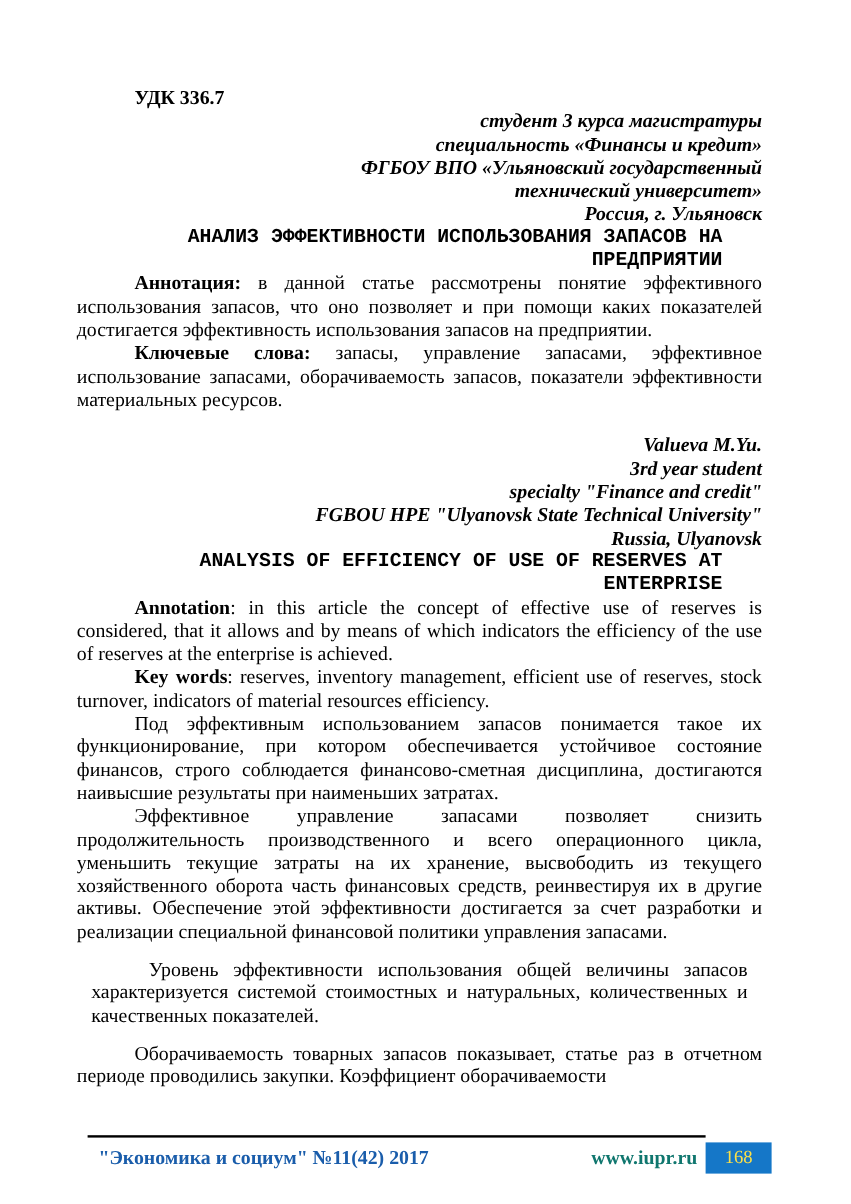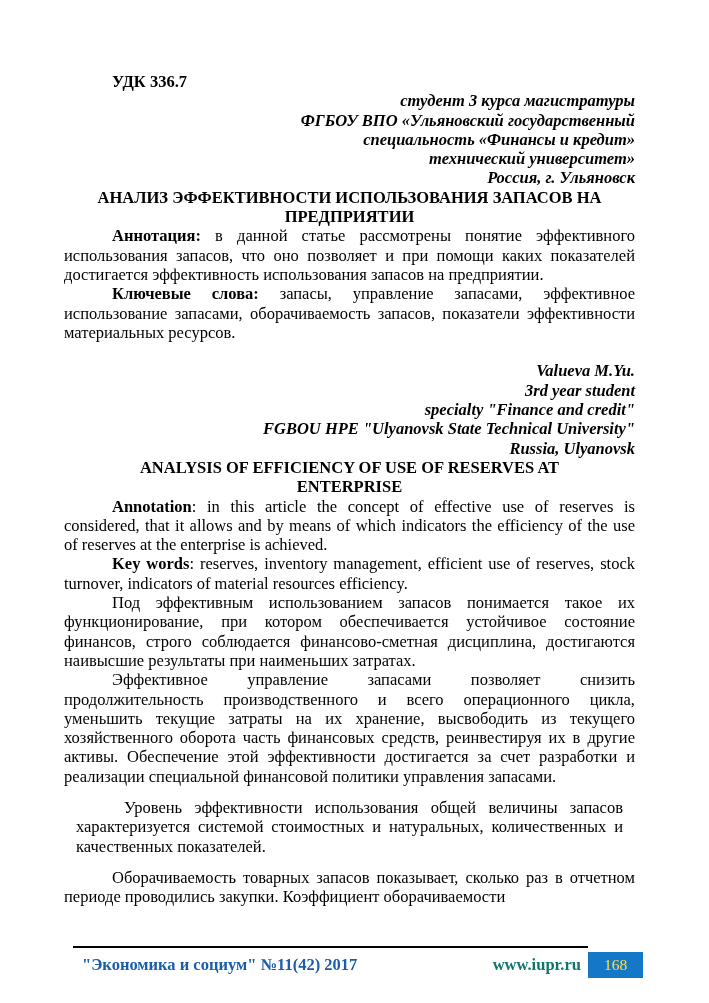--- a/index.html
+++ b/index.html
@@ -31,23 +31,24 @@
   .author-block {
     text-align: right;
     font-weight: bold;
     font-style: italic;
   }
   .author-block-en {
     margin-top: 19.3px;
   }
   .doc-title {
     font-weight: bold;
-    text-align: center;
+    text-align: right;
     max-width: 505px;
     margin: 0 auto;
+    font-family: Liberation Mono, monospace;
   }
   .para {
     text-align: justify;
     text-indent: 48px;
   }
   .lead {
     font-weight: bold;
   }
   .footer {
     position: absolute;
@@ -89,22 +90,22 @@
 </head>
 <body>
 
 <div class="page">
   <div class="content">
 
     <div class="udc">УДК 336.7</div>
 
     <div class="author-block">
       <div>студент 3 курса магистратуры</div>
+      <div>специальность «Финансы и кредит»</div>
       <div>ФГБОУ ВПО «Ульяновский государственный</div>
-      <div>специальность «Финансы и кредит»</div>
       <div>технический университет»</div>
       <div>Россия, г. Ульяновск</div>
     </div>
 
     <div class="doc-title">АНАЛИЗ ЭФФЕКТИВНОСТИ ИСПОЛЬЗОВАНИЯ ЗАПАСОВ НА ПРЕДПРИЯТИИ</div>
 
     <p class="para" style="margin:0"><span class="lead">Аннотация:</span><span> в данной статье рассмотрены понятие эффективного использования запасов, что оно позволяет и при помощи каких показателей достигается эффективность использования запасов на предприятии.</span></p>
 
     <p class="para" style="margin:0"><span class="lead">Ключевые слова:</span><span> запасы, управление запасами, эффективное использование запасами, оборачиваемость запасов, показатели эффективности материальных ресурсов.</span></p>
 
@@ -118,21 +119,21 @@
 
     <div class="doc-title">ANALYSIS OF EFFICIENCY OF USE OF RESERVES AT ENTERPRISE</div>
 
     <p class="para" style="margin:0"><span class="lead">Annotation</span><span>: in this article the concept of effective use of reserves is considered, that it allows and by means of which indicators the efficiency of the use of reserves at the enterprise is achieved.</span></p>
 
     <p class="para" style="margin:0"><span class="lead">Key words</span><span>: reserves, inventory management, efficient use of reserves, stock turnover, indicators of material resources efficiency.</span></p>
 
     <p class="para" style="margin:0">Под эффективным использованием запасов понимается такое их функционирование, при котором обеспечивается устойчивое состояние финансов, строго соблюдается финансово-сметная дисциплина, достигаются наивысшие результаты при наименьших затратах.</p>
     <p class="para" style="margin:0">Эффективное управление запасами позволяет снизить продолжительность производственного и всего операционного цикла, уменьшить текущие затраты на их хранение, высвободить из текущего хозяйственного оборота часть финансовых средств, реинвестируя их в другие активы. Обеспечение этой эффективности достигается за счет разработки и реализации специальной финансовой политики управления запасами.</p>
     <p class="para" style="margin:12px">Уровень эффективности использования общей величины запасов характеризуется системой стоимостных и натуральных, количественных и качественных показателей.</p>
-    <p class="para" style="margin:0">Оборачиваемость товарных запасов показывает, сколько раз в отчетном периоде проводились закупки. Коэффициент оборачиваемости</p>
+    <p class="para" style="margin:0">Оборачиваемость товарных запасов показывает, статье раз в отчетном периоде проводились закупки. Коэффициент оборачиваемости</p>
 
   </div>
 
   <div class="footer">
     <div class="footer-rule"></div>
     <div class="footer-row">
       <span class="footer-journal" style="color: rgb(26, 93, 171);">"Экономика и социум" №11(42) 2017</span>
       <span class="footer-site" style="color: #0f766e;">www.iupr.ru</span>
       <span class="footer-pagebox" style="background: rgb(21, 119, 200);">168</span>
     </div>

